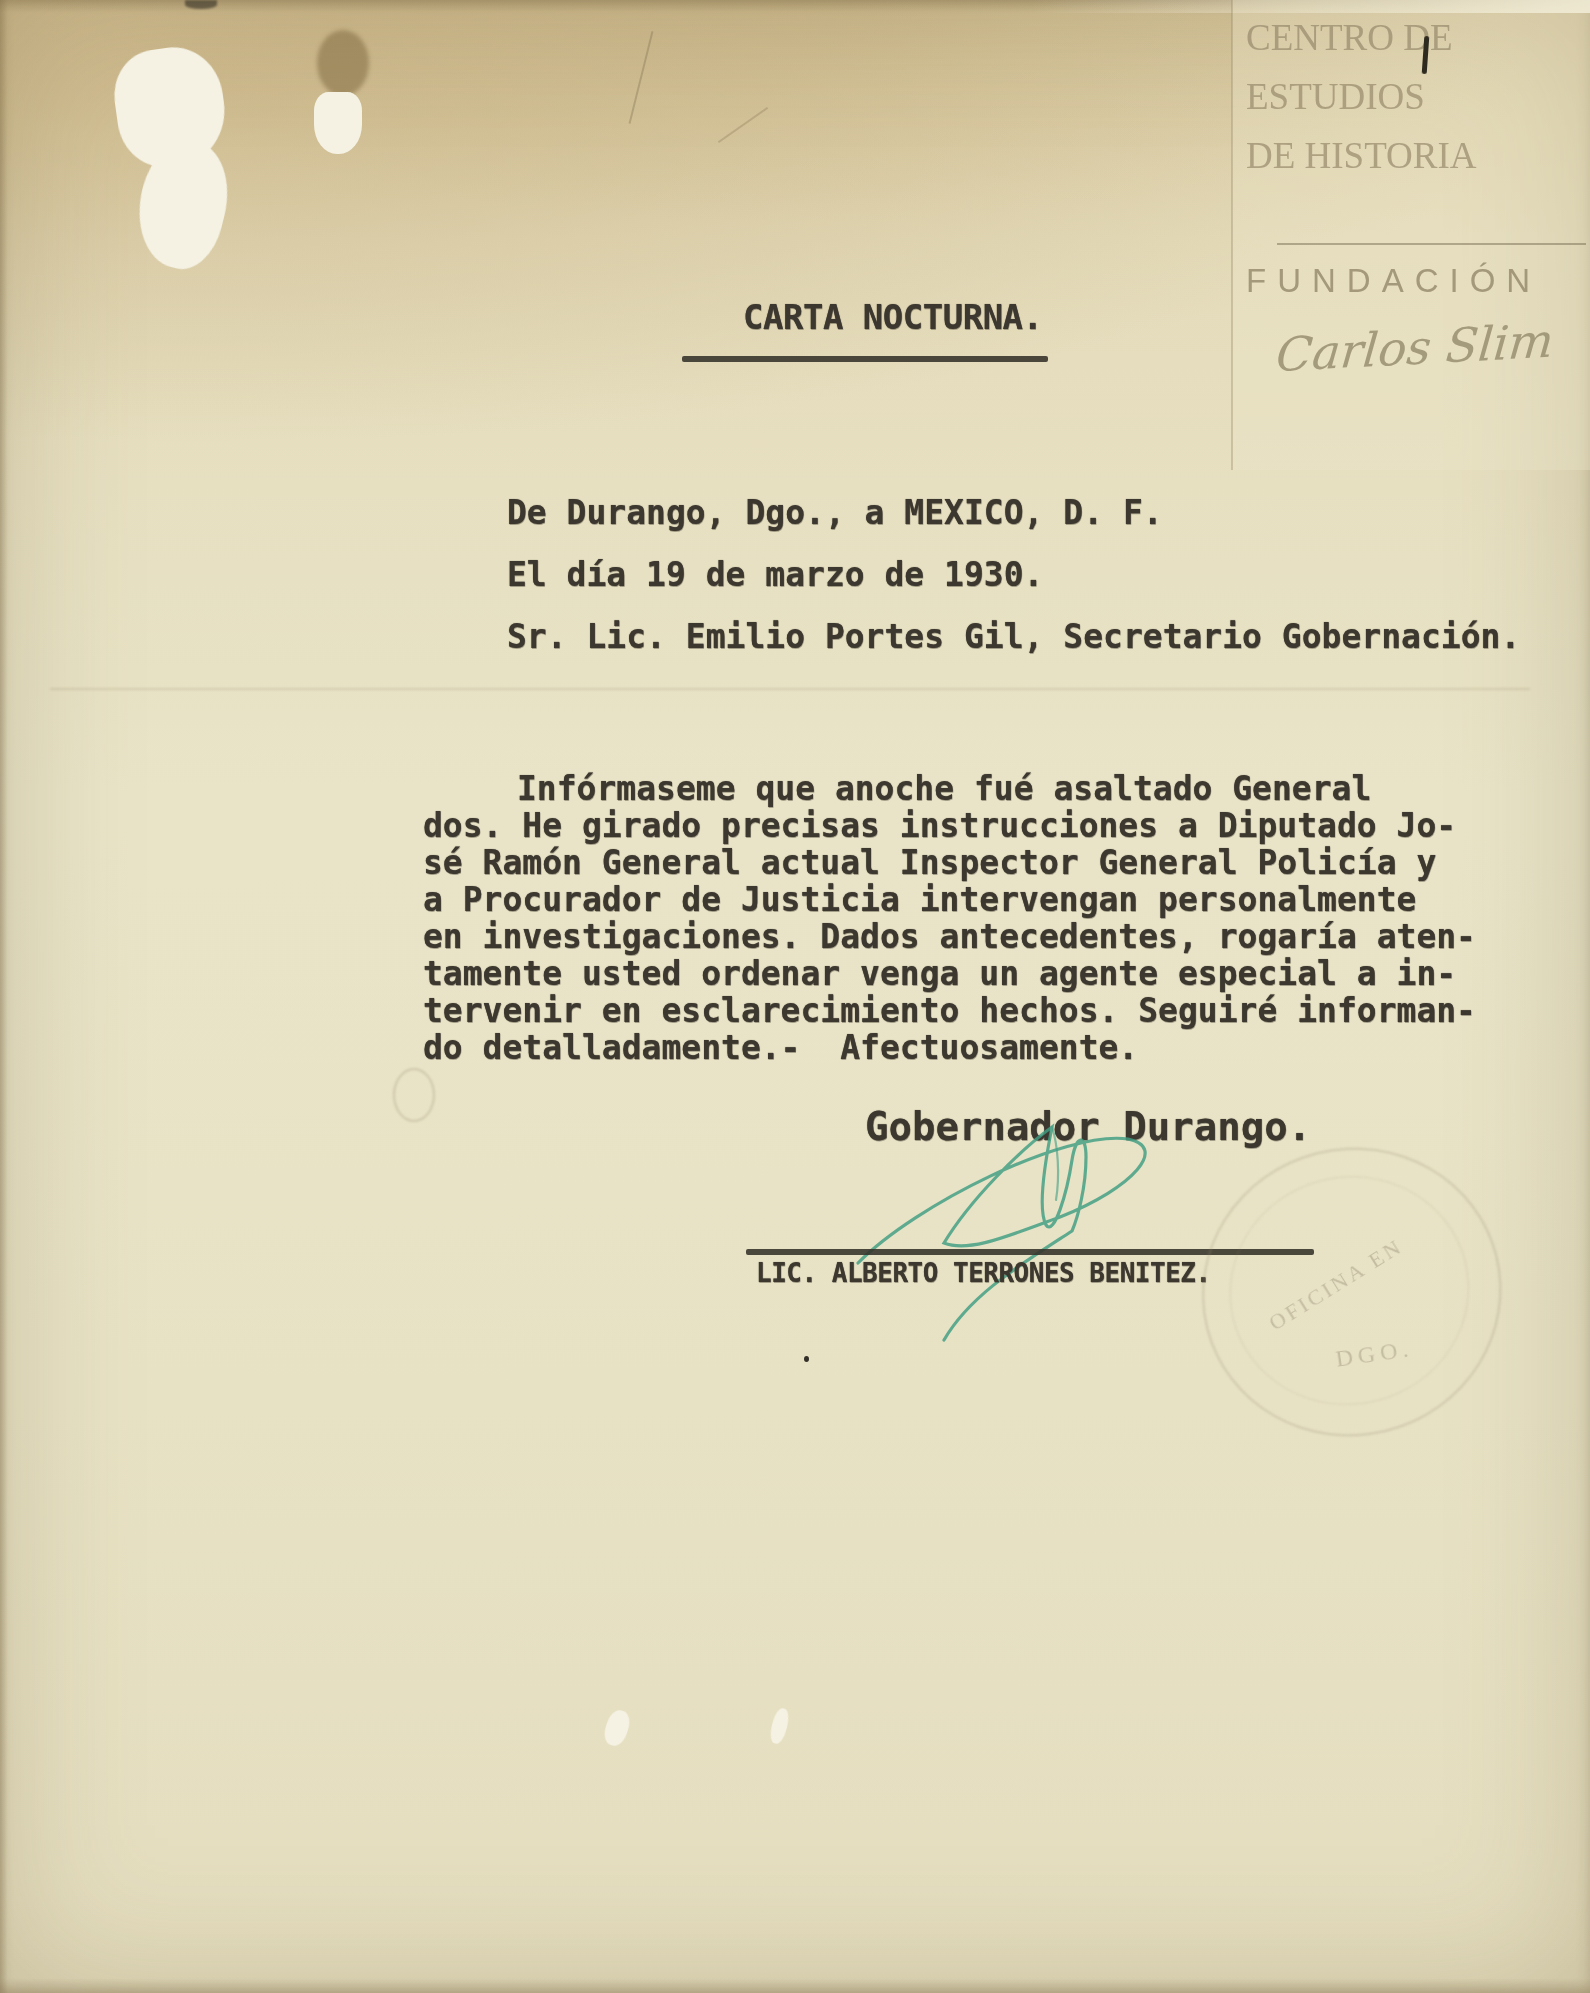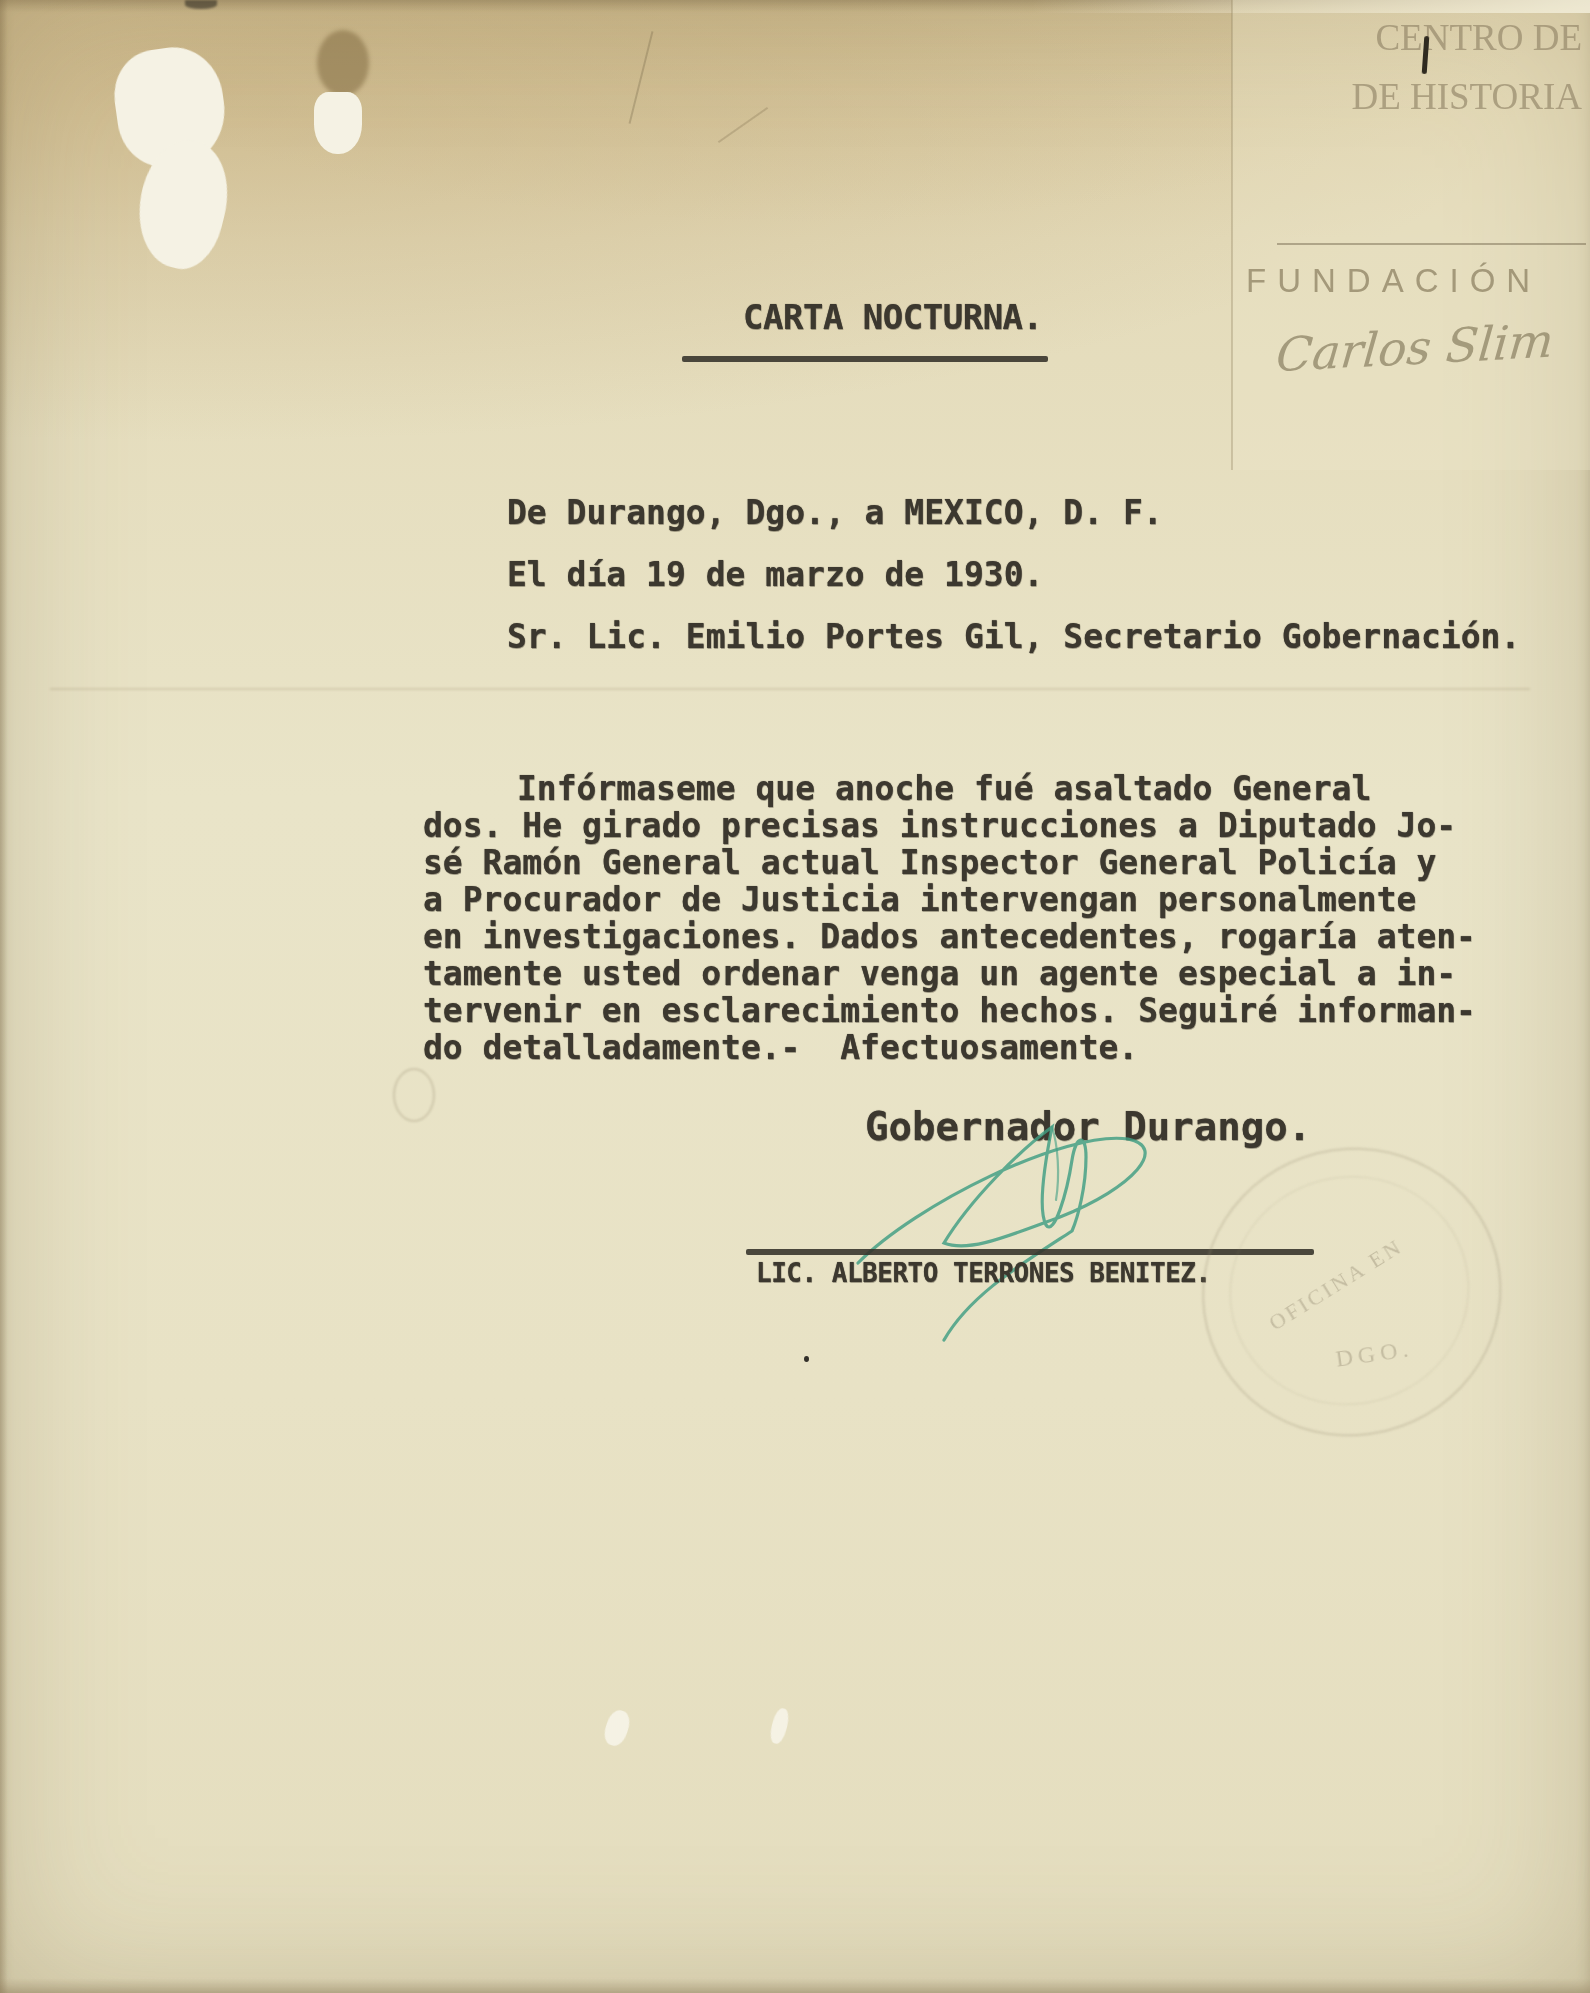--- a/index.html
+++ b/index.html
@@ -25,21 +25,21 @@
   }
   .typed-rule{
     background:#35322a;
     opacity:0.88;
     filter:blur(0.5px);
     border-radius:2px;
   }
   .wm{color:rgba(148,134,104,0.68);}
   .wm-serif{
     font-family:"Liberation Serif","DejaVu Serif",serif;
-    font-size:37px;line-height:59px;text-align:right;
+    font-size:37px;line-height:59px;text-align:left;
   }
   .wm-sans{
     font-family:"Liberation Sans","DejaVu Sans",sans-serif;
     font-size:33px;letter-spacing:11px;text-align:left;
     color:rgba(141,129,99,0.75);
   }
   .wm-script{
     font-family:"DejaVu Serif","Liberation Serif",serif;
     font-style:italic;font-size:47px;text-align:center;
     color:rgba(148,137,108,0.8);
@@ -64,20 +64,21 @@
   <div class="abs" style="left:1030px;top:0;width:560px;height:13px;background:linear-gradient(90deg,rgba(248,244,228,0),rgba(248,244,228,0.85));"></div>
   <div class="abs" style="left:0;top:0;width:8px;height:1993px;background:linear-gradient(90deg,rgba(120,100,65,0.30),rgba(120,100,65,0));"></div>
   <div class="abs" style="left:0;top:1978px;width:1590px;height:15px;background:linear-gradient(0deg,rgba(130,110,75,0.28),rgba(130,110,75,0));"></div>
 
   <div class="abs" style="left:1232px;top:0;width:358px;height:470px;background:rgba(235,228,200,0.35);"></div>
   <div class="abs" style="left:1231px;top:0;width:2px;height:470px;background:rgba(150,135,100,0.35);filter:blur(0.7px);"></div>
 
   <div>
     <div class="abs wm wm-serif" style="left:1246px;top:8px;width:336px;">
       <div>CENTRO DE</div>
+      <div>ESTUDIOS</div>
       <div>DE HISTORIA</div>
     </div>
     <div class="abs" style="left:1277px;top:243px;width:309px;height:2px;background:rgba(120,108,82,0.5);"></div>
     <div class="abs wm-sans" style="left:1246px;top:262px;width:344px;">FUNDACIÓN</div>
     <div class="abs wm-script" style="left:1250px;top:320px;width:330px;">Carlos Slim</div>
   </div>
 
   <div class="abs" style="left:1423px;top:36px;width:5px;height:38px;background:#2f2a20;border-radius:3px;transform:rotate(4deg);filter:blur(0.6px);"></div>
 
   <div class="abs white-spot" style="left:116px;top:48px;width:108px;height:118px;border-radius:40% 45% 48% 42%;transform:rotate(-8deg);"></div>

